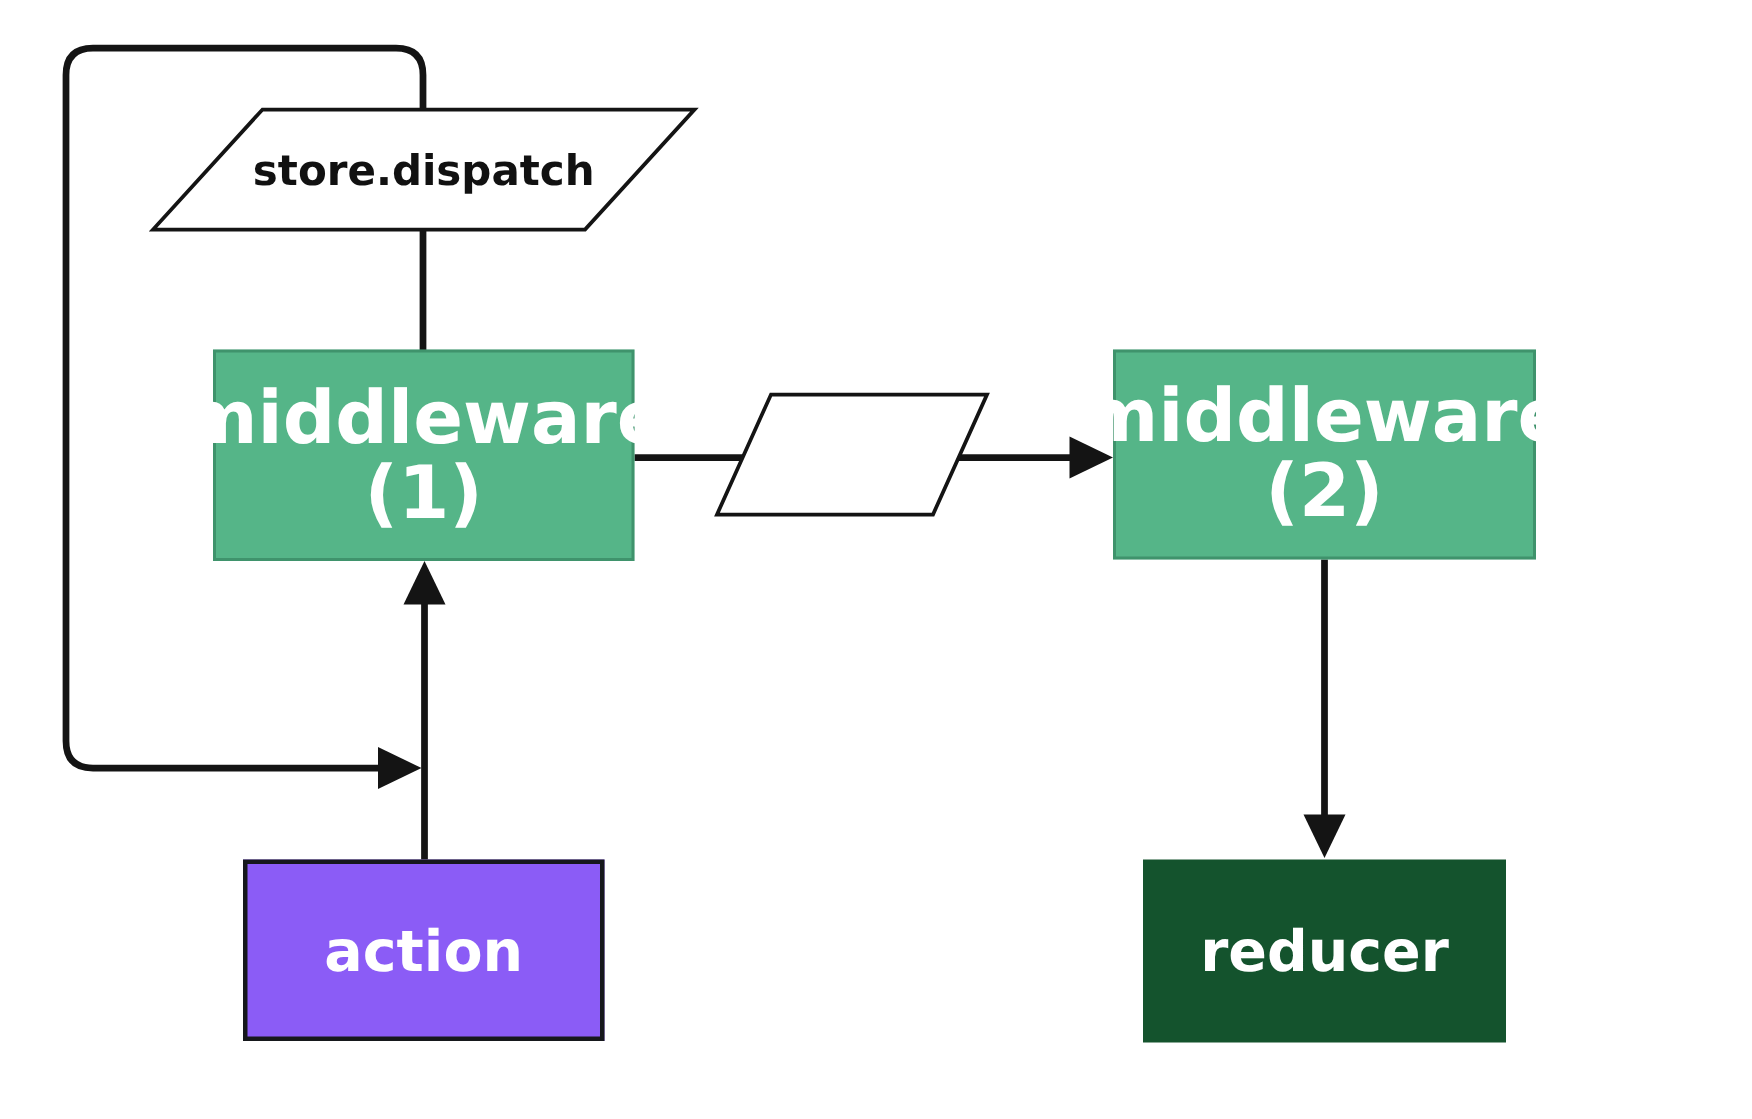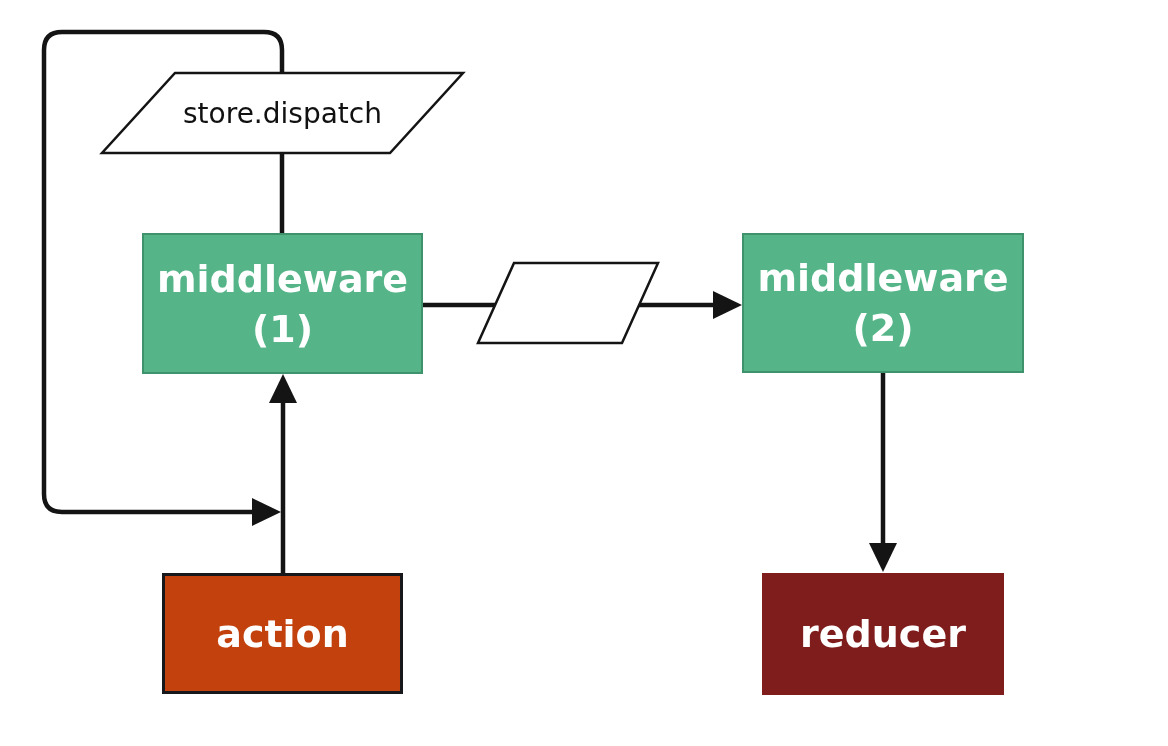--- a/index.html
+++ b/index.html
@@ -39,34 +39,34 @@
   .box-green {
     border: 2px solid rgba(22, 84, 56, 0.35);
   }
   .box-dark {
     border: 3px solid #16181c;
   }
   .box-purple {
     border: none;
   }
   .mw-label {
-    font-size: 38px;
+    font-size: 49px;
     line-height: 50px;
     letter-spacing: 0px;
   }
   .big-label {
     font-size: 38px;
     line-height: 44px;
   }
   .para-label {
     position: absolute;
     display: flex;
     align-items: center;
     justify-content: center;
-    font-weight: 400;
+    font-weight: 700;
     font-size: 28px;
     color: #111111;
   }
 </style>
 </head>
 <body>
 
 <div class="canvas">
 
   <svg class="connector-layer" viewBox="0 0 1168 746" xmlns="http://www.w3.org/2000/svg">
@@ -91,24 +91,24 @@
   <div class="node box-green mw-label" style="left: 142px; top: 233px; width: 281px; height: 141px; background-color: rgb(85, 181, 136);">
     <span class="line">middleware</span>
     <span class="line">(1)</span>
   </div>
 
   <div class="node box-green mw-label" style="left: 742px; top: 233px; width: 282px; height: 140px; background-color: rgb(85, 181, 136);">
     <span class="line">middleware</span>
     <span class="line">(2)</span>
   </div>
 
-  <div class="node box-dark big-label" style="left: 162px; top: 573px; width: 241px; height: 121px; background-color: #c2410c;">
+  <div class="node box-dark big-label" style="left: 162px; top: 573px; width: 241px; height: 121px; background-color: #8b5cf6;">
     <span class="line">action</span>
   </div>
 
-  <div class="node box-purple big-label" style="left: 762px; top: 573px; width: 242px; height: 122px; background-color: #7f1d1d;">
+  <div class="node box-purple big-label" style="left: 762px; top: 573px; width: 242px; height: 122px; background-color: #14532d;">
     <span class="line">reducer</span>
   </div>
 
   <div class="para-label" style="left:102px; top:73px; width:361px; height:80px;">store.dispatch</div>
 
 
 </div>
 
 </body></html>

